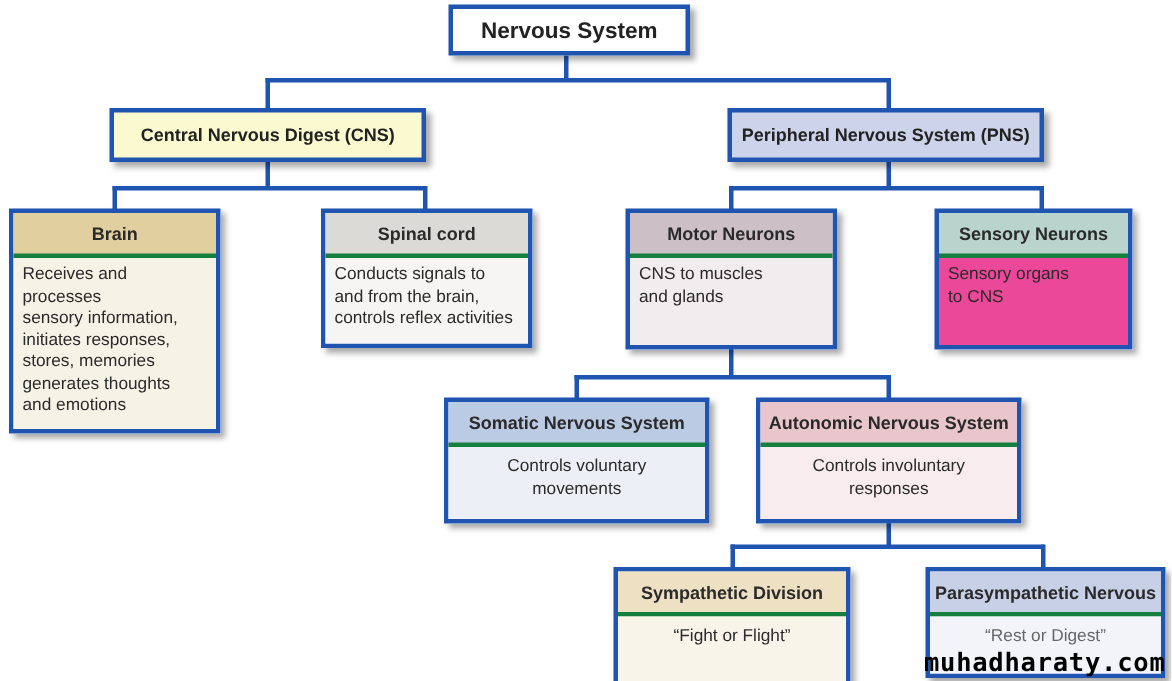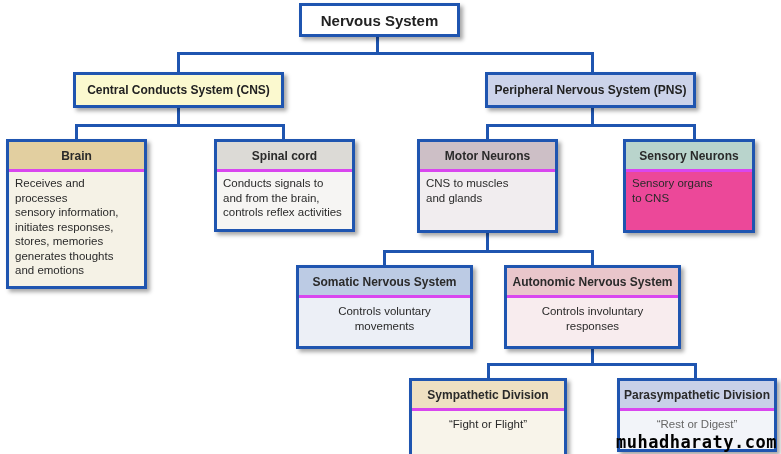--- a/index.html
+++ b/index.html
@@ -15,21 +15,21 @@
     border: 3px solid #1f55b0;
     box-shadow: 3px 3px 4px rgba(0,0,0,0.35);
   }
   .simple {
     display: flex; align-items: center; justify-content: center;
     font-weight: bold; font-size: 12px; color: #222;
   }
   .card { display: flex; flex-direction: column; }
   .card .hd {
     height: 30px; flex: 0 0 auto; box-sizing: border-box;
-    border-bottom: 3px solid #d946ef;
+    border-bottom: 3px solid #15803d;
     display: flex; align-items: center; justify-content: center;
     font-weight: bold; font-size: 12px; color: #2a2a2a;
   }
   .card .bd {
     flex: 1 1 auto; padding: 4px 6px; font-size: 11.5px; line-height: 14.5px;
     color: #2a2a2a; white-space: pre-line;
   }
   .card .bd.center { text-align: center; padding-top: 6px; }
   .watermark {
     position: absolute; right: 4px; bottom: 2px;
@@ -63,21 +63,21 @@
 <div class="line" style="left:591px;top:348px;width:3px;height:17px;"></div>
 <div class="line" style="left:487px;top:363px;width:209px;height:3px;"></div>
 <div class="line" style="left:487px;top:363px;width:3px;height:16px;"></div>
 <div class="line" style="left:694px;top:363px;width:3px;height:16px;"></div>
 
 <div class="box simple" style="left:299px;top:3px;width:161px;height:34px;background:#ffffff;font-size:15px;font-weight:bold;">
   <span>Nervous System</span>
 </div>
 
 <div class="box simple" style="left:73px;top:72px;width:211px;height:36px;background:#fbf9cf;">
-  <span>Central Conducts System (CNS)</span>
+  <span>Central Nervous Digest (CNS)</span>
 </div>
 <div class="box simple" style="left:485px;top:72px;width:211px;height:36px;background:#ccd3ea;">
   <span>Peripheral Nervous System (PNS)</span>
 </div>
 
 <div class="box card" style="left:6px;top:139px;width:141px;height:150px;">
   <div class="hd" style="background:#e2cfa0;">Brain</div>
   <div class="bd" style="background:#f5f2e6;">Receives and processes
 sensory information,
 initiates responses,
@@ -116,17 +116,17 @@
   <div class="bd center" style="background:#f8ecee;">Controls involuntary
 responses</div>
 </div>
 
 <div class="box card" style="left:409px;top:378px;width:158px;height:86px;">
   <div class="hd" style="background:#eee0c2;">Sympathetic Division</div>
   <div class="bd center" style="background:#f8f4ea;">“Fight or Flight”</div>
 </div>
 
 <div class="box card" style="left:617px;top:378px;width:160px;height:74px;">
-  <div class="hd" style="background:#c8d0e8;">Parasympathetic Division</div>
+  <div class="hd" style="background:#c8d0e8;">Parasympathetic Nervous</div>
   <div class="bd center" style="background:#f2f4f9;color:#666;">“Rest or Digest”</div>
 </div>
 
 <div class="watermark">muhadharaty.com</div>
 
 </body></html>

